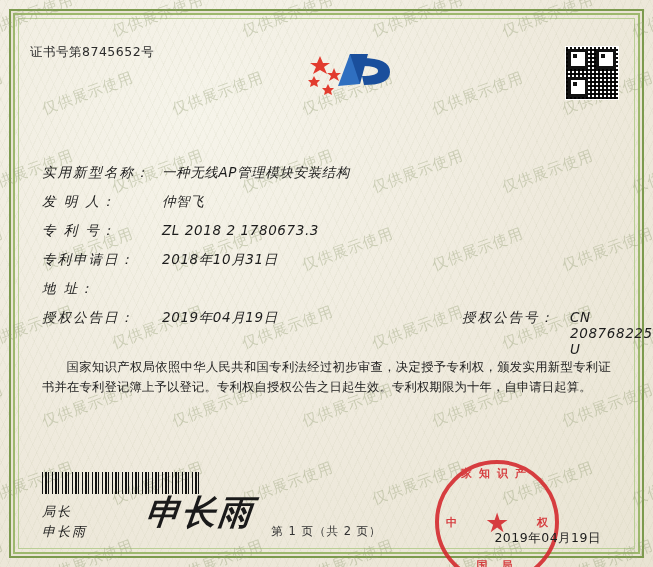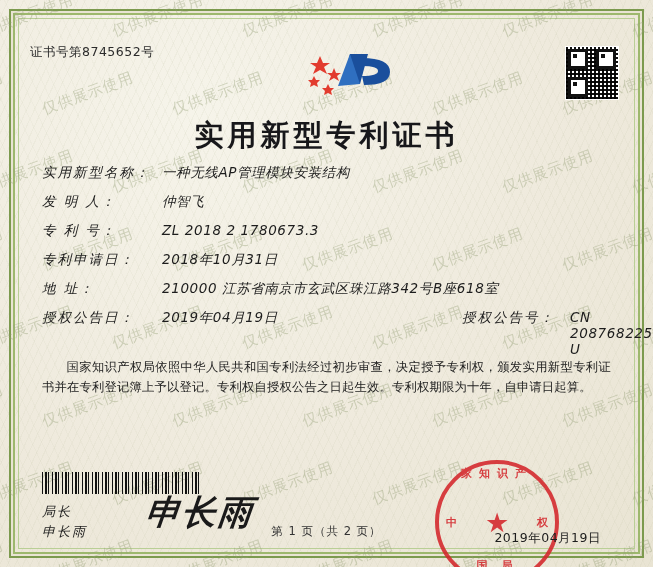--- a/index.html
+++ b/index.html
@@ -271,42 +271,40 @@
           <i></i>
         </div>
       <div class="eye e2">
           <i></i>
         </div>
       <div class="eye e3">
           <i></i>
         </div>
     </div>
 
-    <div class="title">实用新型专利证书</div>
 
     <div class="fields">
       <div class="frow">
         <div class="flabel">实用新型名称：</div>
         <div class="fvalue">一种无线AP管理模块安装结构</div>
       </div>
       <div class="frow">
         <div class="flabel">发 明 人：</div>
         <div class="fvalue">仲智飞</div>
       </div>
       <div class="frow">
         <div class="flabel">专 利 号：</div>
         <div class="fvalue">ZL 2018 2 1780673.3</div>
       </div>
       <div class="frow">
         <div class="flabel">专利申请日：</div>
         <div class="fvalue">2018年10月31日</div>
       </div>
       <div class="frow">
         <div class="flabel">地 址：</div>
-        <div class="fvalue">210000 江苏省南京市玄武区珠江路342号B座618室</div>
       </div>
       <div class="frow two">
         <div class="flabel">授权公告日：</div>
         <div class="fvalue">2019年04月19日</div>
         <div class="flabel2">授权公告号：</div>
         <div class="fvalue2">CN 208768225 U</div>
       </div>
     </div>
 
     <div class="para">

